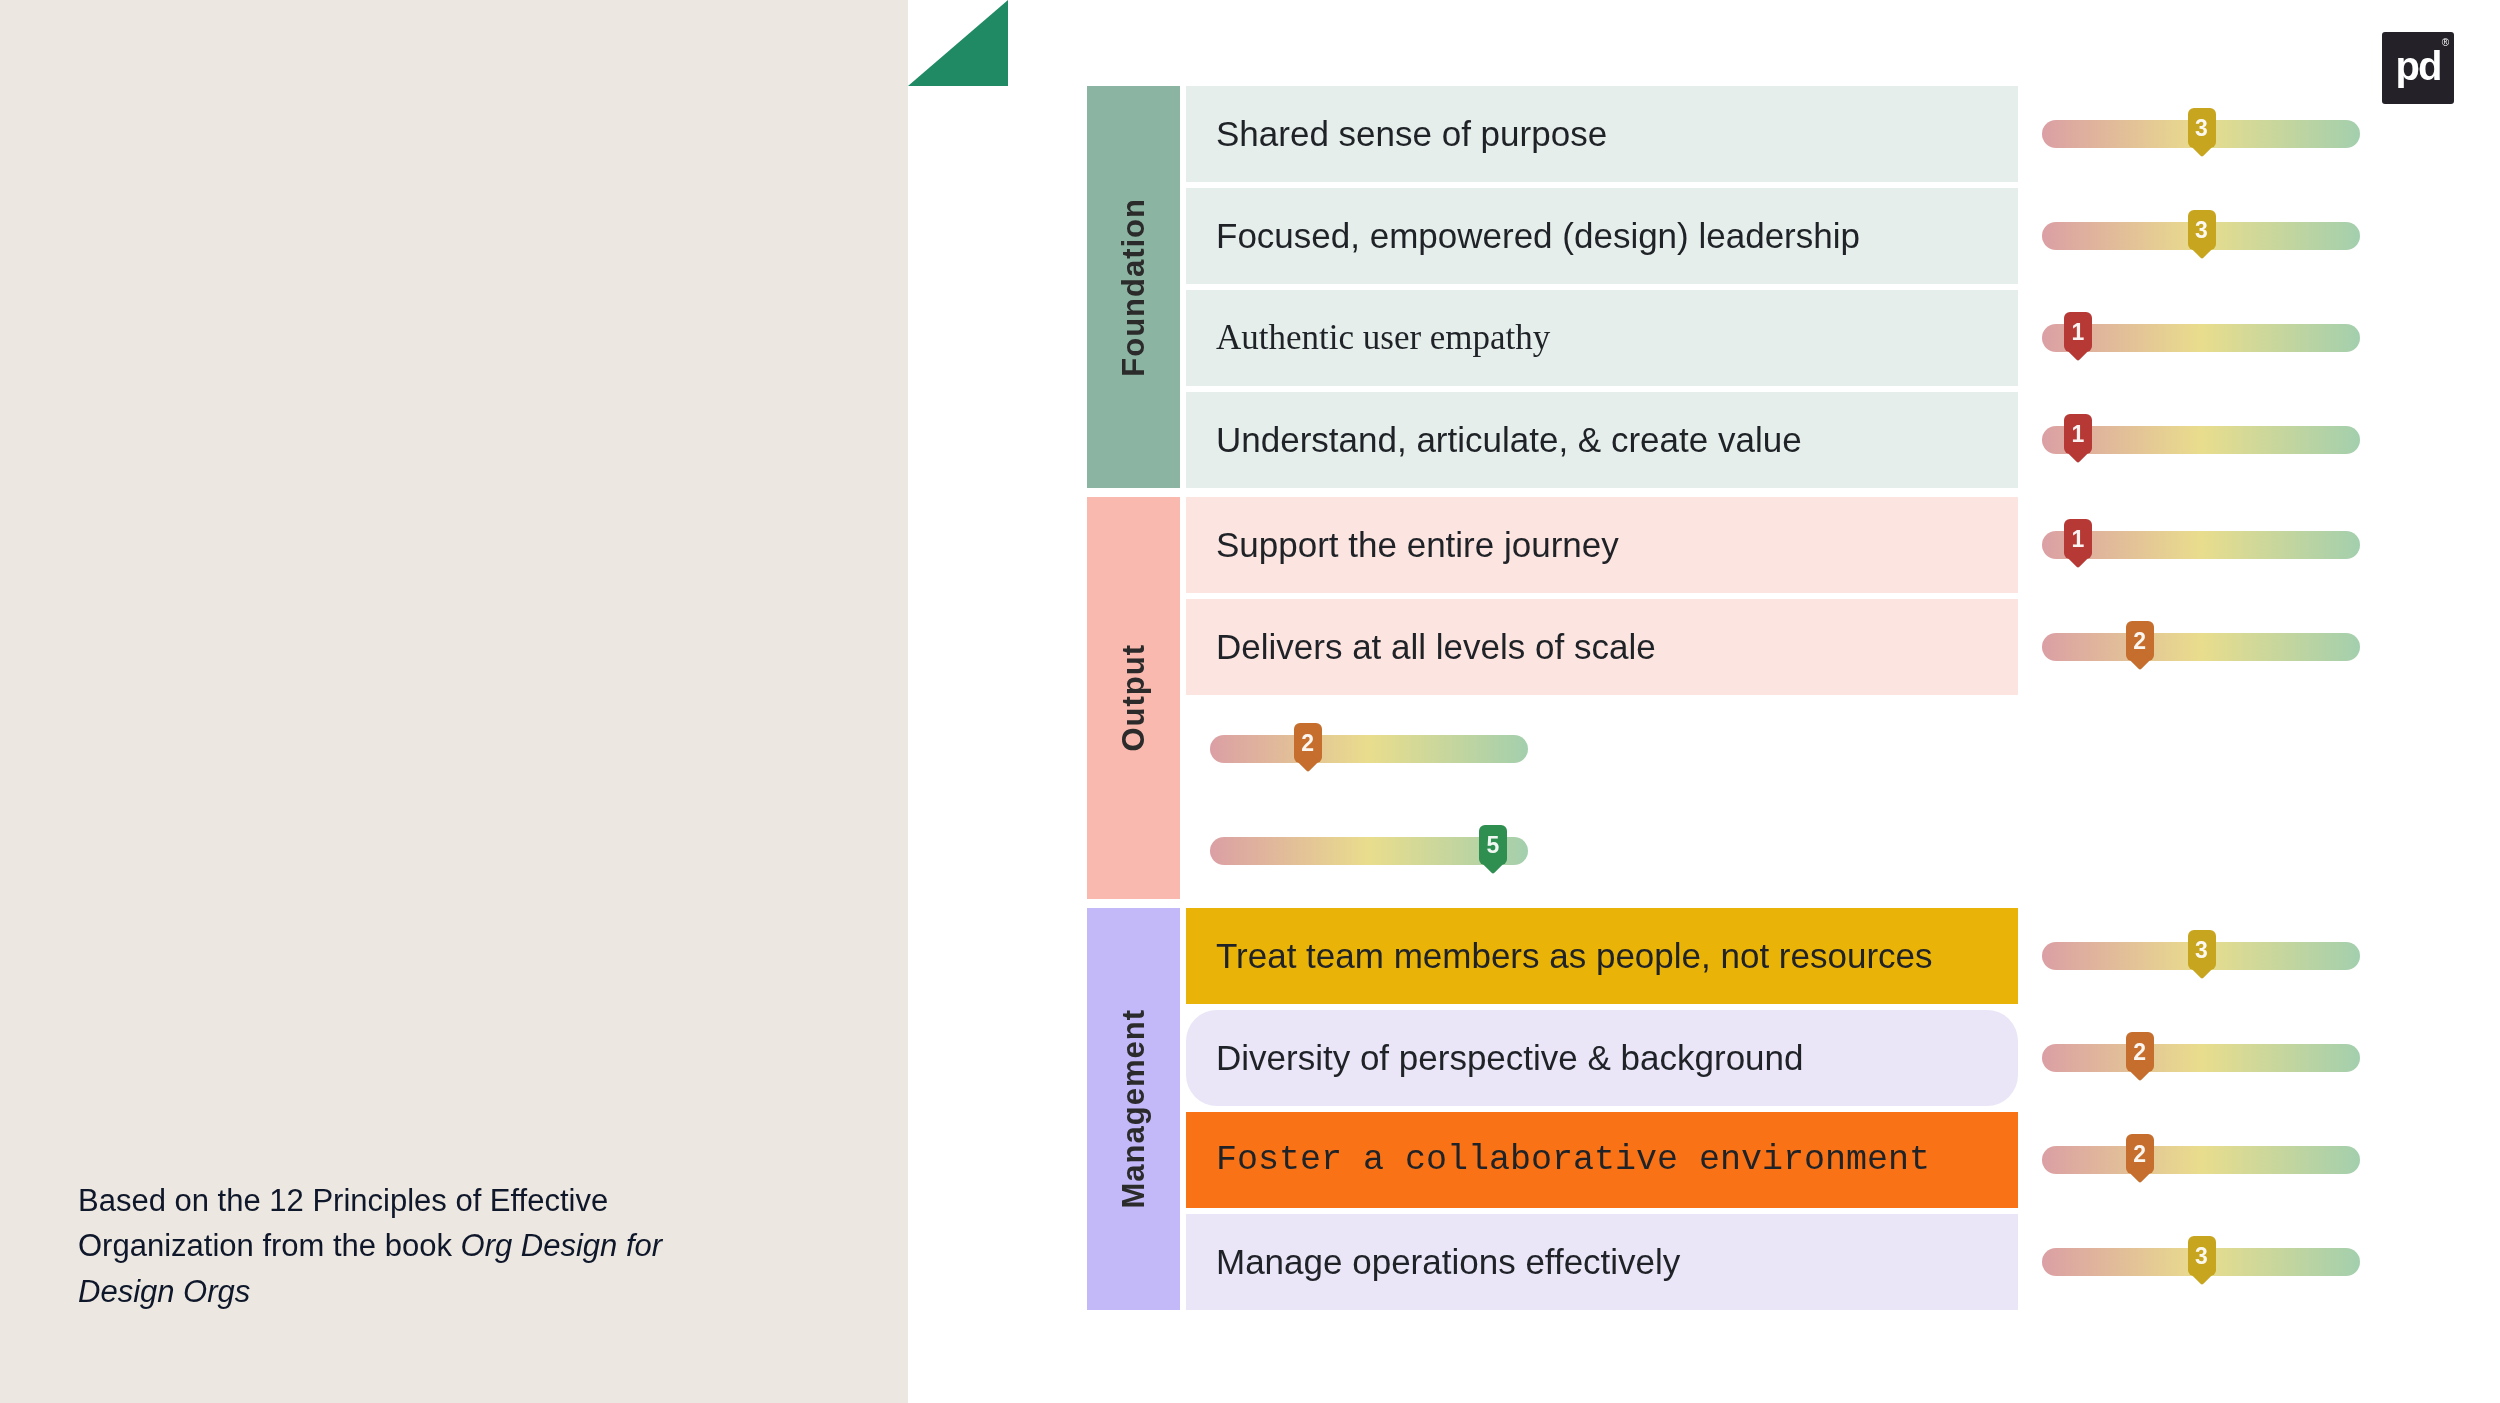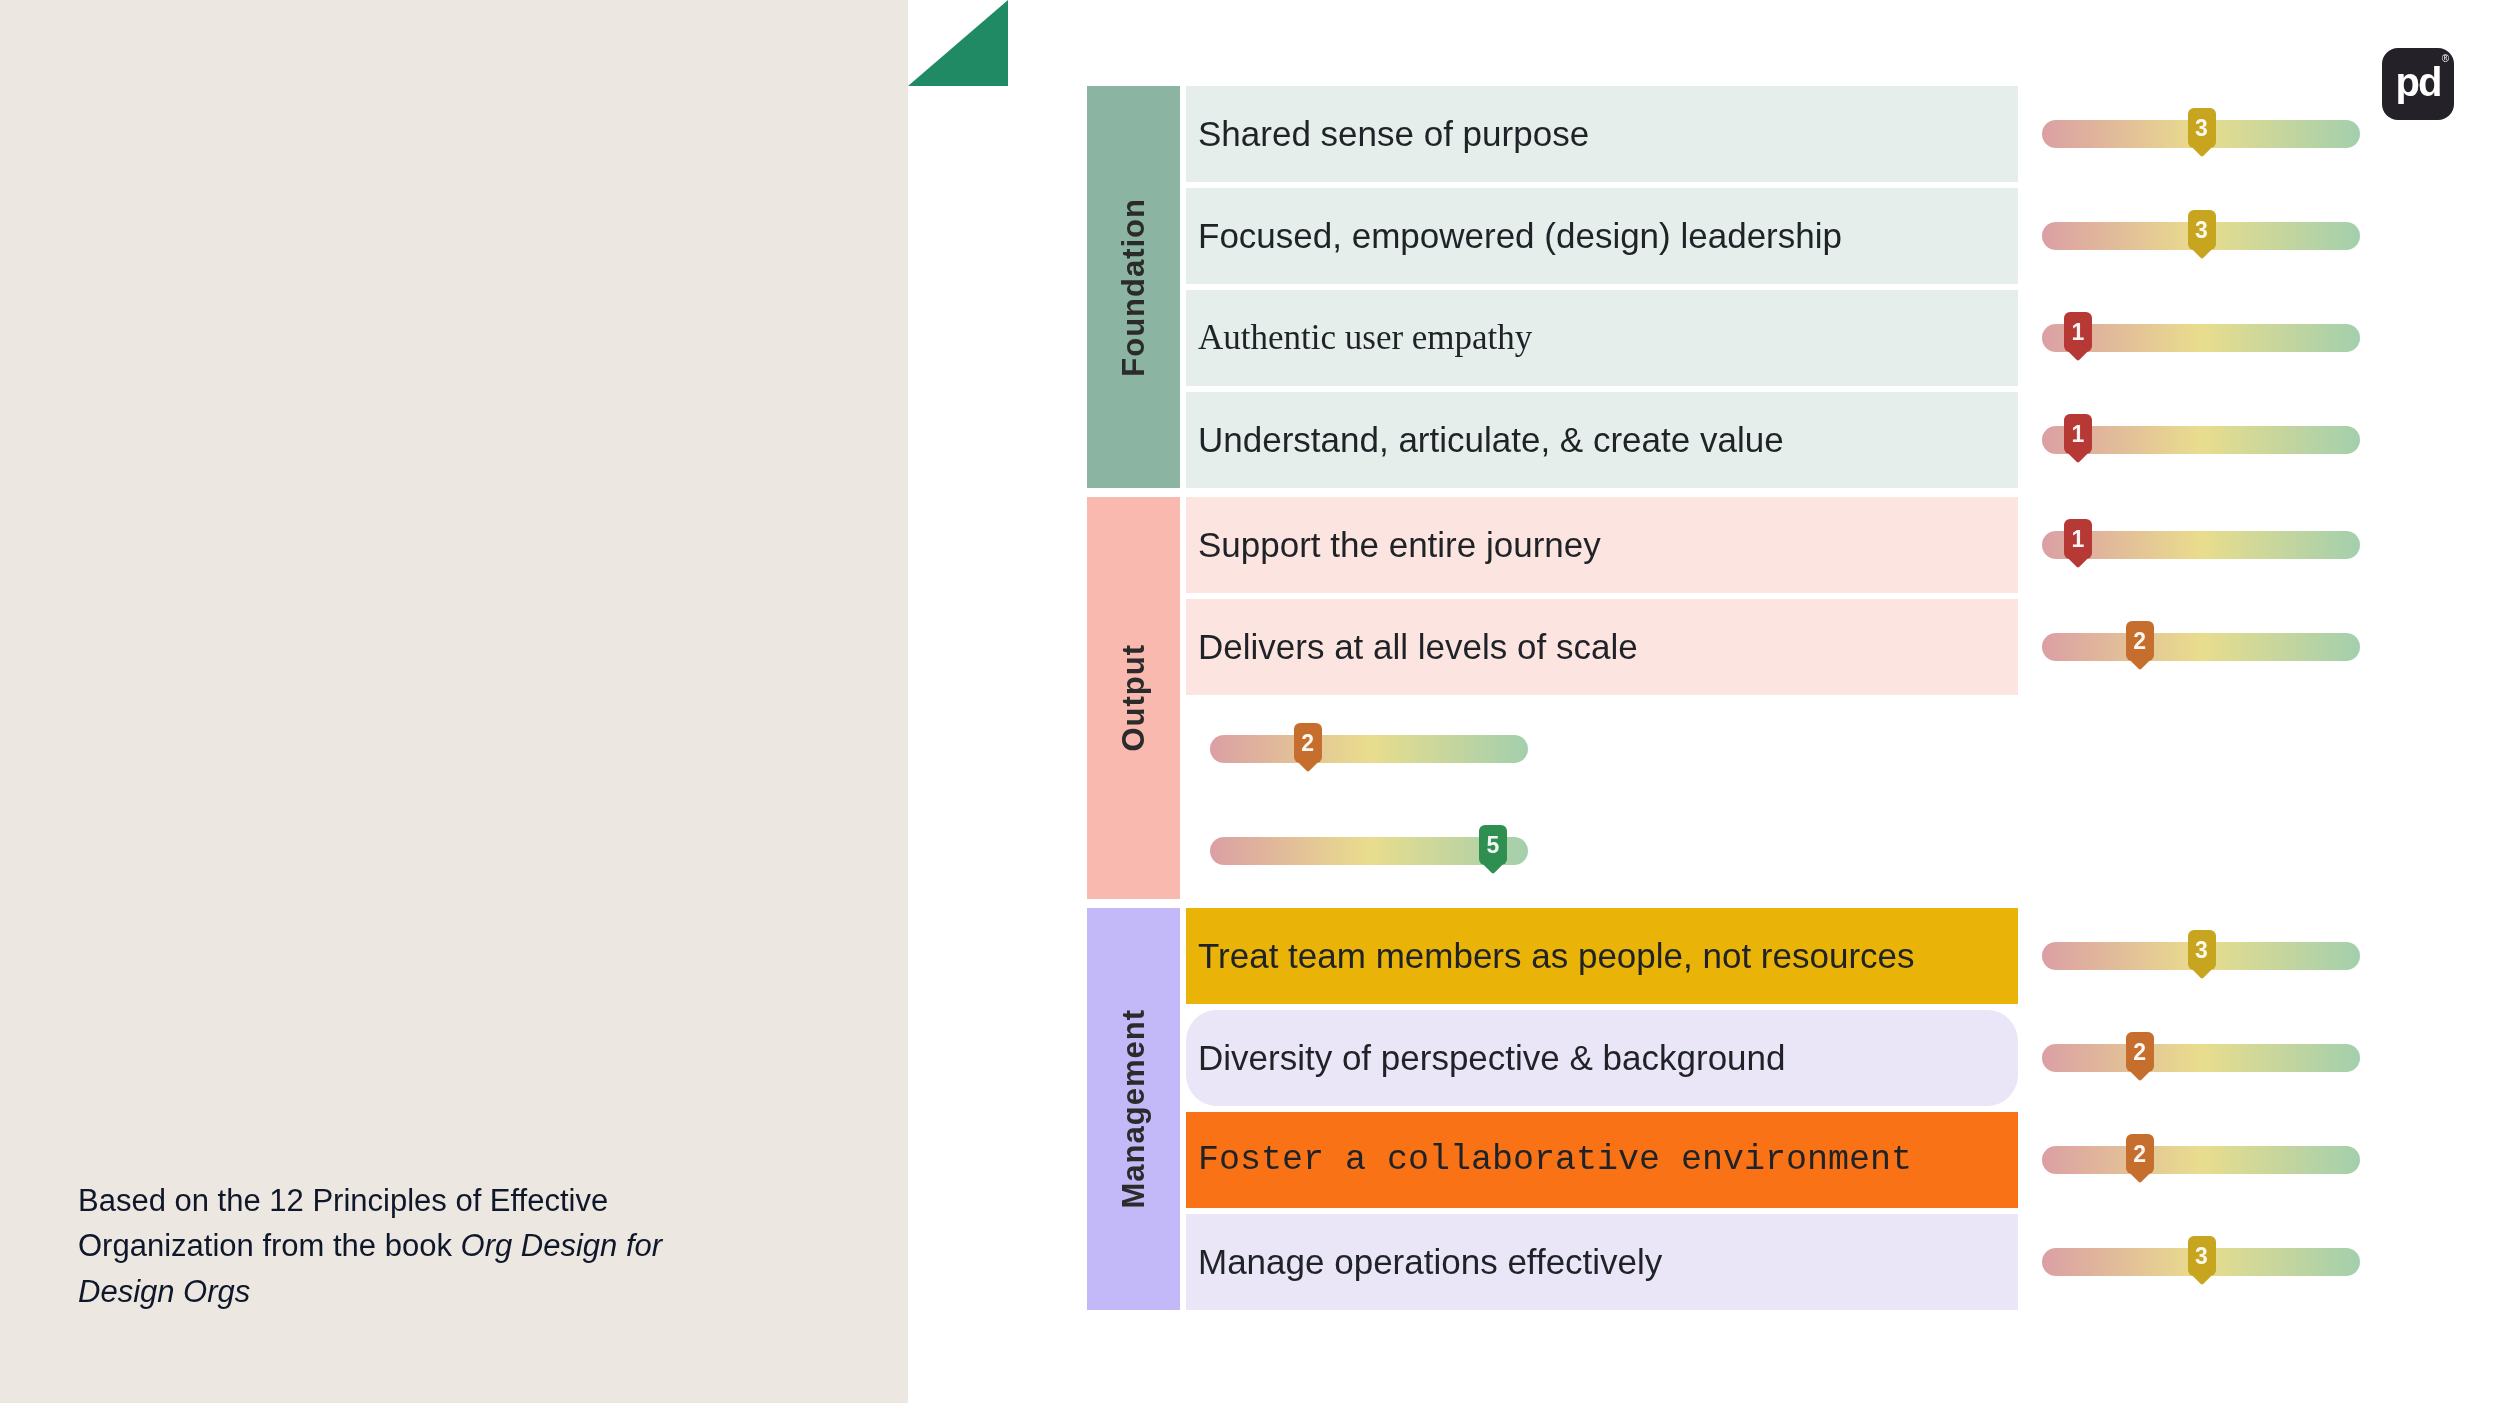--- a/index.html
+++ b/index.html
@@ -38,24 +38,24 @@
     position: absolute;
     left: 78px; top: 1178px;
     width: 590px;
     font-size: 31px;
     line-height: 1.46;
     color: #0f172a;
   }
   .footnote em { font-style: italic; }
   .logo {
     position: absolute;
-    left: 2382px; top: 48px;
+    left: 2382px; top: 32px;
     width: 72px; height: 72px;
     background: #242128;
-    border-radius: 16px;
+    border-radius: 3px;
     display: flex; align-items: center; justify-content: center;
   }
   .logo .pd {
     color: #ffffff;
     font-size: 40px;
     font-weight: 700;
     letter-spacing: -2px;
     transform: translateY(-2px);
   }
   .logo .reg {
@@ -84,21 +84,21 @@
     font-weight: 700;
     font-size: 31px;
     letter-spacing: 1px;
     color: #2B2B2B;
   }
   .rows { display: flex; flex-direction: column; gap: 6px; }
   .row { display: flex; height: 96px; }
   .row-text {
     width: 832px;
     box-sizing: border-box;
-    padding-left: 12px;
+    padding-left: 30px;
     display: flex;
     align-items: center;
     font-size: 35px;
     color: #1F2227;
   }
   .slider-zone {
     width: 342px;
     position: relative;
   }
   .track {

